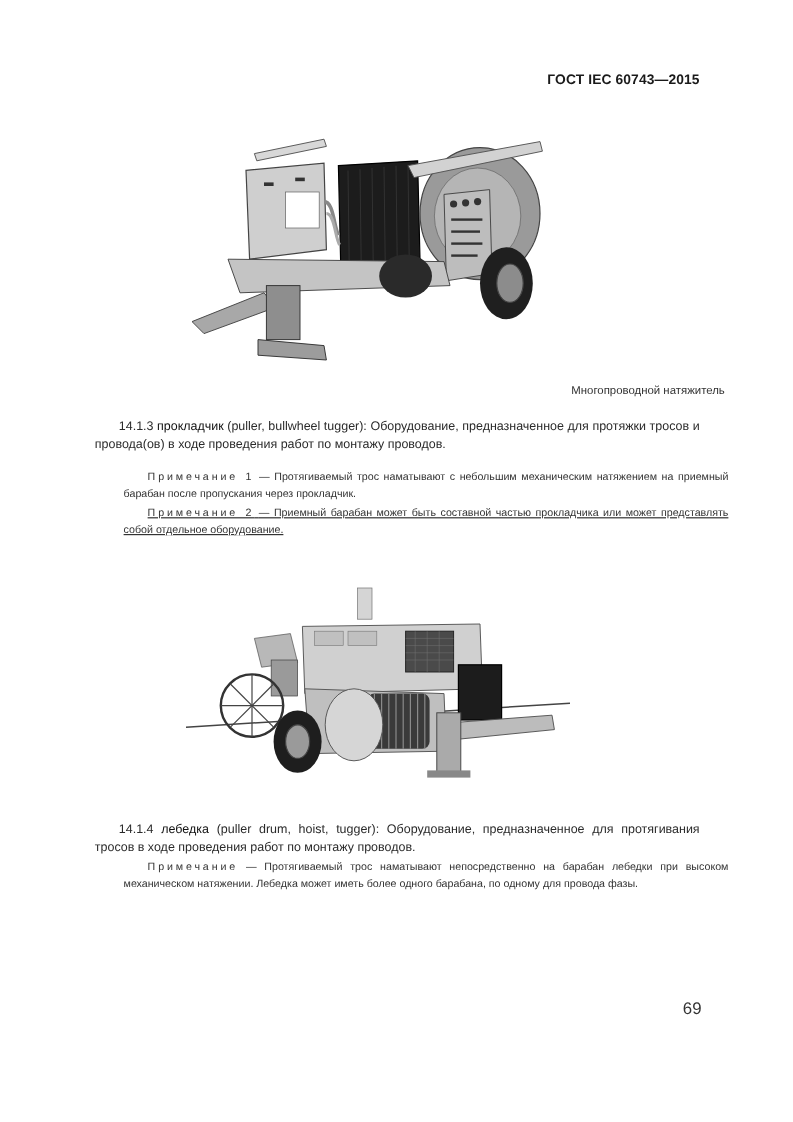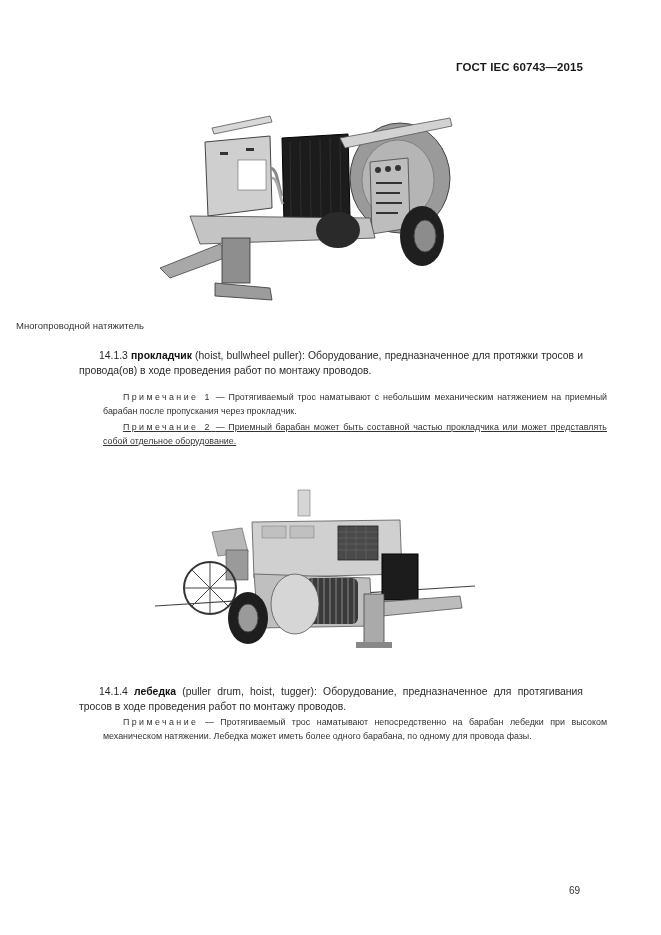--- a/index.html
+++ b/index.html
@@ -2,31 +2,31 @@
 <html><head>
   <meta charset="utf-8">
   <style>
     html, body { margin: 0; padding: 0; background: #ffffff; }
     body { width: 661px; height: 935px; position: relative; overflow: hidden;
            font-family: "Liberation Sans", sans-serif; color: #222; }
     .header { position: absolute; top: 61px; right: 78px; font-weight: bold; font-size: 11.5px; color: #1a1a1a; letter-spacing: 0.1px; text-align: center; }
     .figure { position: absolute; }
     .fig1 { left: 160px; top: 108px; width: 305px; height: 195px; }
     .fig2 { left: 150px; top: 486px; width: 330px; height: 170px; }
-    .caption { position: absolute; top: 320px; left: 16px; width: 604px; text-align: left; font-size: 9.5px; color: #333; }
+    .caption { position: absolute; top: 320px; left: 0; width: 604px; text-align: right; font-size: 9.5px; color: #333; }
     .para { position: absolute; left: 79px; width: 504px; font-size: 10.4px; line-height: 15px; color: #2a2a2a; text-align: justify; text-indent: 20px; }
-    .para .term { font-weight: bold; color: #111; }
+    .para .term { font-weight: normal; color: #111; }
     .note { position: absolute; left: 79px; width: 504px; font-size: 8.9px; line-height: 13.5px; color: #333; text-align: justify; text-indent: 20px; margin-left: 24px; }
     .note .lbl { letter-spacing: 2.4px; }
     .p1 { top: 348px; }
     .n1 { top: 391px; }
     .n2 { top: 421px; text-decoration: underline; }
     .p2 { top: 684px; }
     .n3 { top: 716px; }
-    .pageno { position: absolute; top: 885px; left: 569px; font-size: 10px; color: #333; }
+    .pageno { position: absolute; top: 832px; left: 569px; font-size: 14px; color: #333; }
   </style>
 </head>
 <body>
 
 <div class="header">ГОСТ IEC 60743—2015</div>
 
 <svg class="figure fig1" viewBox="0 0 305 195">
 
   <polygon points="52,20 110,8 112,14 54,26" fill="#d8d8d8" stroke="#555" stroke-width="0.8"></polygon>
 
@@ -68,21 +68,21 @@
   <rect x="62" y="130" width="28" height="45" fill="#8e8e8e" stroke="#333" stroke-width="0.8"></rect>
   <polygon points="55,175 110,180 112,192 55,188" fill="#9c9c9c" stroke="#333" stroke-width="0.8"></polygon>
 
   <ellipse cx="178" cy="122" rx="22" ry="18" fill="#2a2a2a"></ellipse>
   <ellipse cx="262" cy="128" rx="22" ry="30" fill="#1f1f1f"></ellipse>
   <ellipse cx="265" cy="128" rx="11" ry="16" fill="#8c8c8c" stroke="#444" stroke-width="1"></ellipse>
 </svg>
 
 <div class="caption">Многопроводной натяжитель</div>
 
-<div class="para p1"><span>14.1.3</span> <span class="term">прокладчик</span> <span>(hoist, bullwheel puller):</span> <span>Оборудование, предназначенное для протяжки тросов и провода(ов) в ходе проведения работ по монтажу проводов.</span></div>
+<div class="para p1"><span>14.1.3</span> <span class="term">прокладчик</span> <span>(puller, bullwheel tugger):</span> <span>Оборудование, предназначенное для протяжки тросов и провода(ов) в ходе проведения работ по монтажу проводов.</span></div>
 
 <div class="note n1"><span class="lbl">Примечание 1</span> <span>— Протягиваемый трос наматывают с небольшим механическим натяжением на приемный барабан после пропускания через прокладчик.</span></div>
 
 <div class="note n2"><span class="lbl">Примечание 2</span> <span>— Приемный барабан может быть составной частью прокладчика или может представлять собой отдельное оборудование.</span></div>
 
 <svg class="figure fig2" viewBox="0 0 330 170">
 
   <line x1="5" y1="120" x2="325" y2="100" stroke="#444" stroke-width="1.2"></line>
 
   <rect x="148" y="4" width="12" height="26" fill="#d5d5d5" stroke="#777" stroke-width="0.6"></rect>

